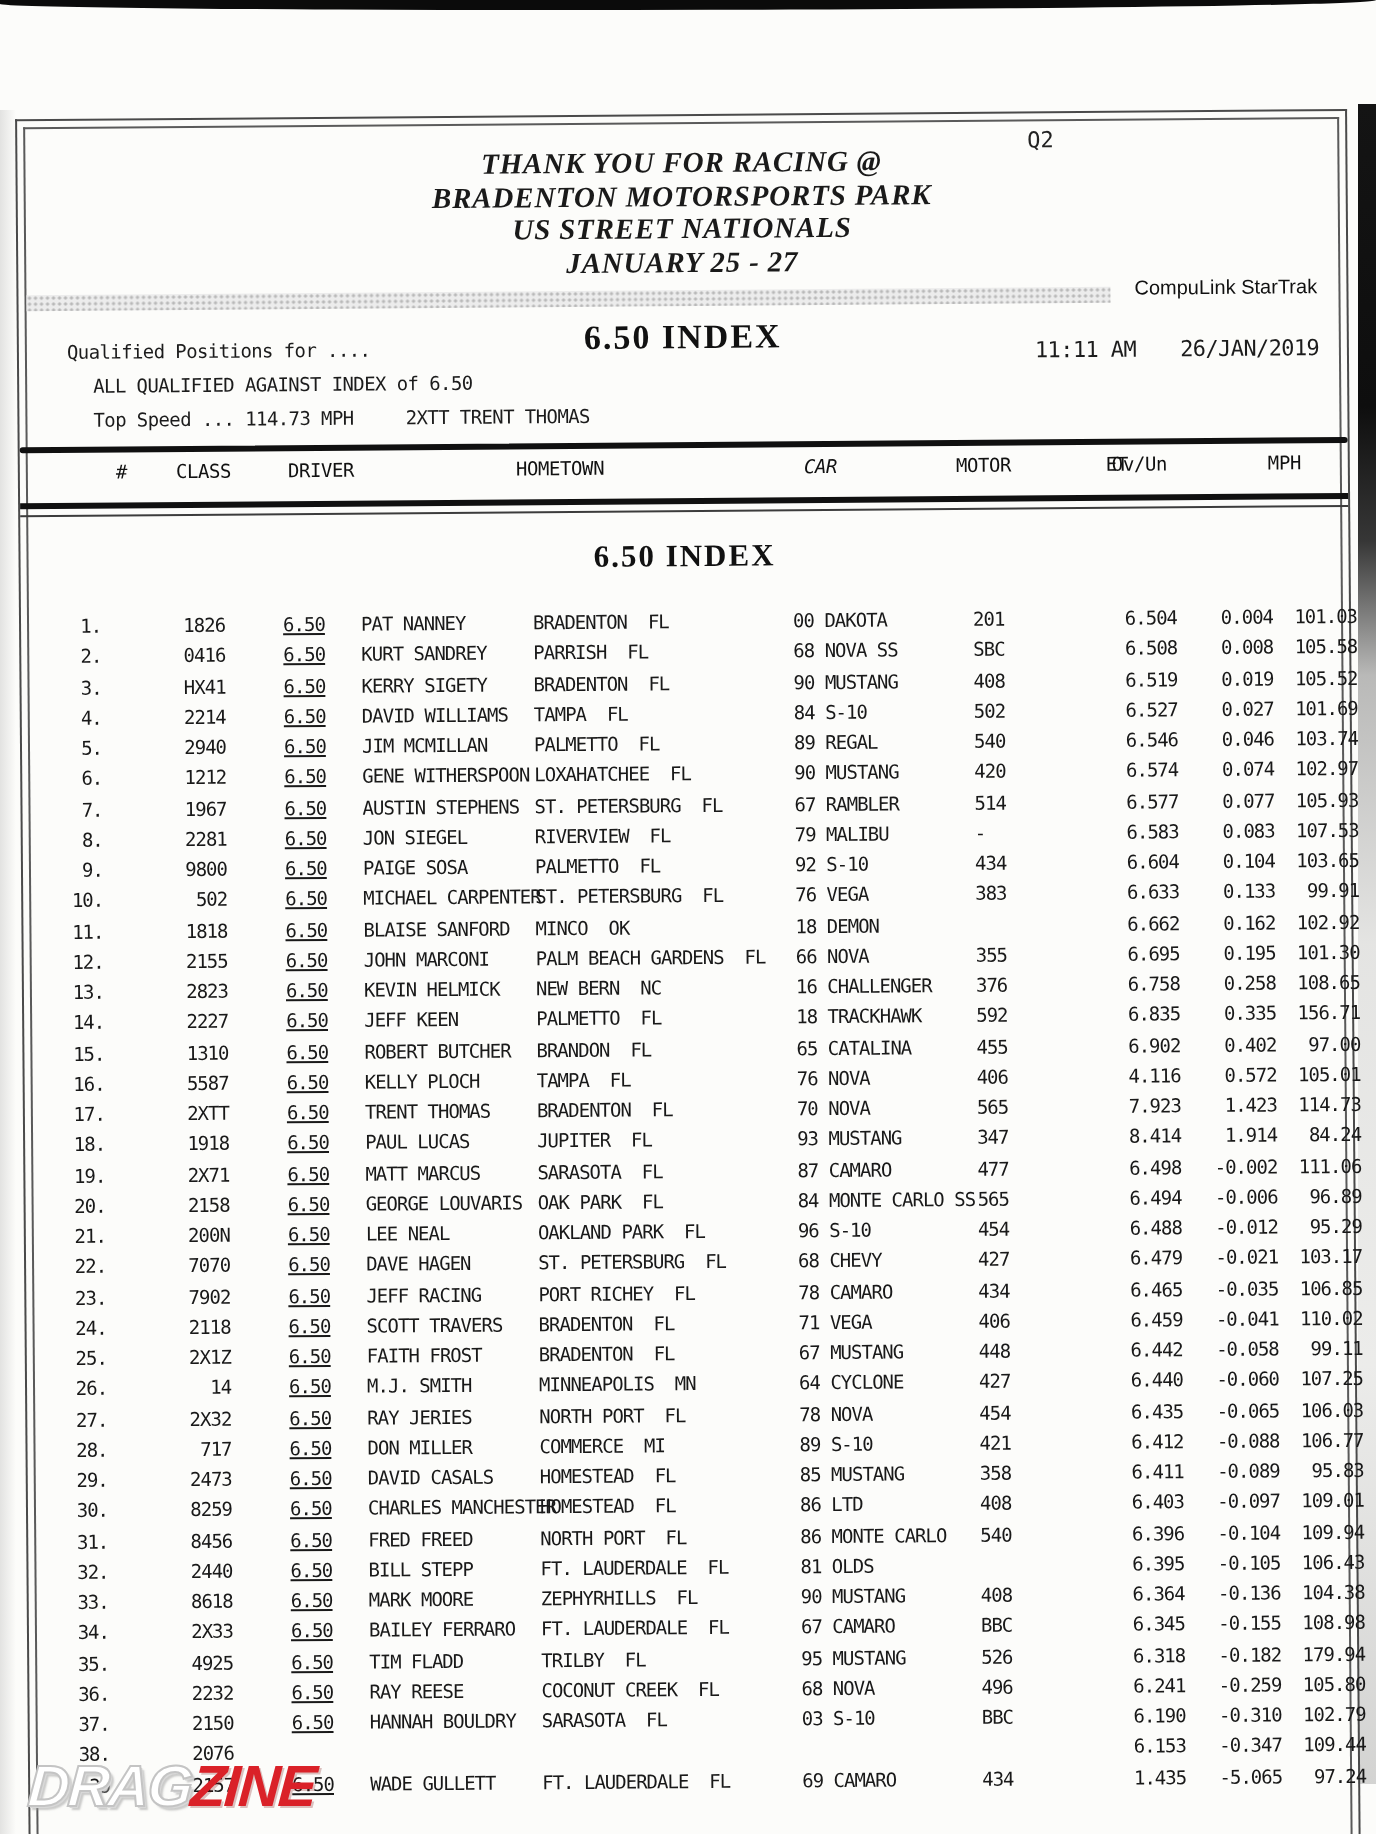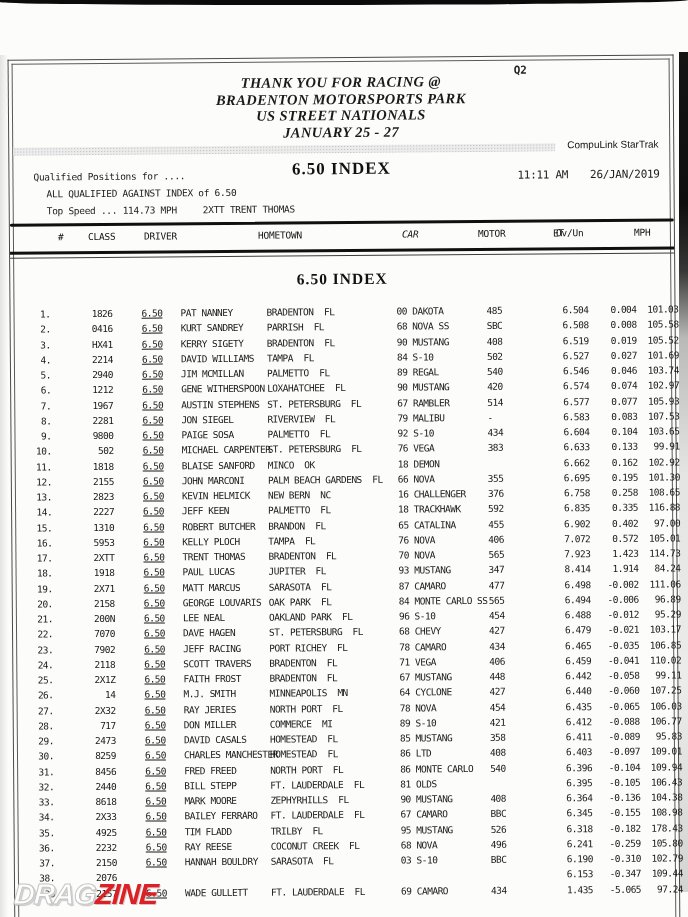--- a/index.html
+++ b/index.html
@@ -24,21 +24,21 @@
     transform:rotate(-0.45deg);transform-origin:340px 60px;
     background:transparent;
   }
   .page-frame-inner{
     position:absolute;left:3px;top:3px;right:3px;bottom:0;
     border:1px solid #5a5a5a;border-bottom:none;
   }
   .abs{position:absolute;}
 
   
-  .run-label{left:505px;top:7px;font-size:11px;color:#222;font-weight:bold;}
+  .run-label{left:505px;top:7px;font-size:11px;color:#222;}
   .event-header{left:0;top:16px;width:100%;text-align:center;
     font-family:"Liberation Serif",serif;font-style:italic;font-weight:600;
     font-size:14.5px;line-height:16.5px;letter-spacing:.4px;color:#1a1a1a;}
   .stipple-band{left:4px;top:87px;width:542px;height:8px;
     background-color:#ececec;
     background-image:radial-gradient(#b9b9b9 .7px, rgba(0,0,0,0) .9px);
     background-size:3px 3px;}
   .system-label{left:558px;top:83px;font-size:10px;font-family:"Liberation Sans",sans-serif;color:#111;}
   .qual-pos{left:24px;top:111px;font-size:9.5px;letter-spacing:-.3px;}
   .class-title{left:0;top:101px;width:100%;text-align:center;
@@ -136,21 +136,21 @@
   <div class="abs section-title">6.50 INDEX</div>
 
   <div class="table-body" id="table-body">
   <div class="row" style="top: 248px;">
     <span class="c-pos">1.</span>
     <span class="c-num">1826</span>
     <span class="c-class">6.50</span>
     <span class="c-driver">PAT NANNEY</span>
     <span class="c-hometown">BRADENTON  FL</span>
     <span class="c-car">00 DAKOTA</span>
-    <span class="c-motor">485</span>
+    <span class="c-motor">201</span>
     <span class="c-et">6.504</span>
     <span class="c-ovun">0.004</span>
     <span class="c-mph">101.03</span>
   </div>
 
   <div class="row" style="top: 263.25px;">
     <span class="c-pos">2.</span>
     <span class="c-num">0416</span>
     <span class="c-class">6.50</span>
     <span class="c-driver">KURT SANDREY</span>
@@ -308,45 +308,45 @@
   <div class="row" style="top: 446.25px;">
     <span class="c-pos">14.</span>
     <span class="c-num">2227</span>
     <span class="c-class">6.50</span>
     <span class="c-driver">JEFF KEEN</span>
     <span class="c-hometown">PALMETTO  FL</span>
     <span class="c-car">18 TRACKHAWK</span>
     <span class="c-motor">592</span>
     <span class="c-et">6.835</span>
     <span class="c-ovun">0.335</span>
-    <span class="c-mph">116.88</span>
+    <span class="c-mph">156.71</span>
   </div>
 
   <div class="row" style="top: 461.5px;">
     <span class="c-pos">15.</span>
     <span class="c-num">1310</span>
     <span class="c-class">6.50</span>
     <span class="c-driver">ROBERT BUTCHER</span>
     <span class="c-hometown">BRANDON  FL</span>
     <span class="c-car">65 CATALINA</span>
     <span class="c-motor">455</span>
     <span class="c-et">6.902</span>
     <span class="c-ovun">0.402</span>
     <span class="c-mph">97.00</span>
   </div>
 
   <div class="row" style="top: 476.75px;">
     <span class="c-pos">16.</span>
-    <span class="c-num">5953</span>
+    <span class="c-num">5587</span>
     <span class="c-class">6.50</span>
     <span class="c-driver">KELLY PLOCH</span>
     <span class="c-hometown">TAMPA  FL</span>
     <span class="c-car">76 NOVA</span>
     <span class="c-motor">406</span>
-    <span class="c-et">7.072</span>
+    <span class="c-et">4.116</span>
     <span class="c-ovun">0.572</span>
     <span class="c-mph">105.01</span>
   </div>
 
   <div class="row" style="top: 492px;">
     <span class="c-pos">17.</span>
     <span class="c-num">2XTT</span>
     <span class="c-class">6.50</span>
     <span class="c-driver">TRENT THOMAS</span>
     <span class="c-hometown">BRADENTON  FL</span>
@@ -581,21 +581,21 @@
   <div class="row" style="top: 766.5px;">
     <span class="c-pos">35.</span>
     <span class="c-num">4925</span>
     <span class="c-class">6.50</span>
     <span class="c-driver">TIM FLADD</span>
     <span class="c-hometown">TRILBY  FL</span>
     <span class="c-car">95 MUSTANG</span>
     <span class="c-motor">526</span>
     <span class="c-et">6.318</span>
     <span class="c-ovun">-0.182</span>
-    <span class="c-mph">178.43</span>
+    <span class="c-mph">179.94</span>
   </div>
 
   <div class="row" style="top: 781.75px;">
     <span class="c-pos">36.</span>
     <span class="c-num">2232</span>
     <span class="c-class">6.50</span>
     <span class="c-driver">RAY REESE</span>
     <span class="c-hometown">COCONUT CREEK  FL</span>
     <span class="c-car">68 NOVA</span>
     <span class="c-motor">496</span>

